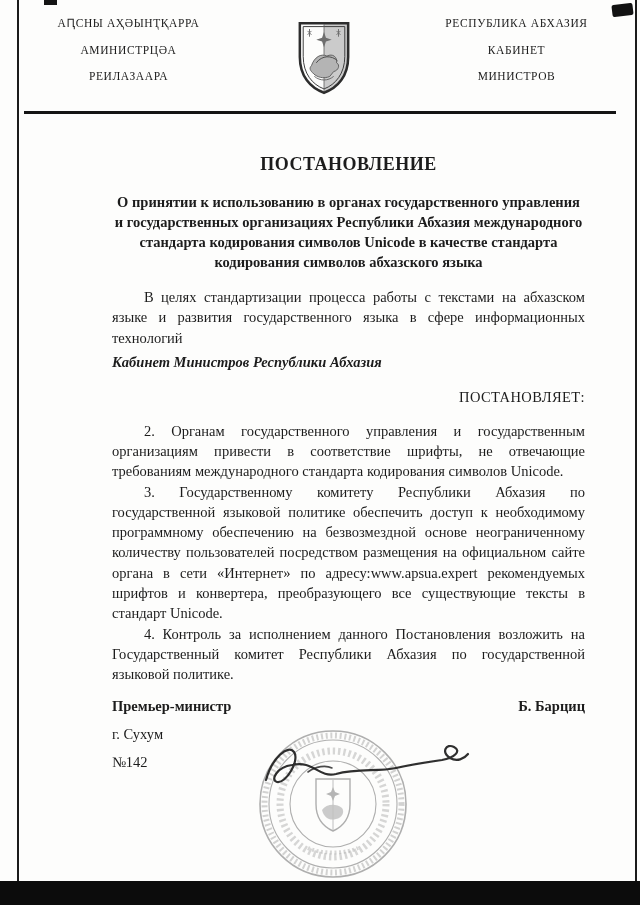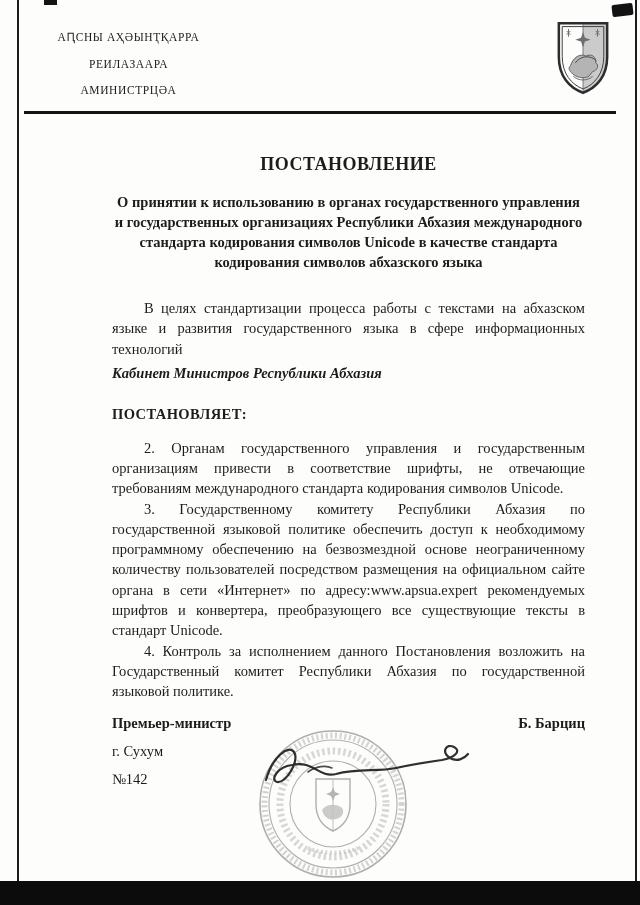--- a/index.html
+++ b/index.html
@@ -14,34 +14,34 @@
   .edge-right { position:absolute; right:3px; top:0; width:2px; height:882px; background:#1b1b1b; }
   .edge-bottom{ position:absolute; left:0; bottom:0; width:100%; height:24px; background:#0c0c0c; }
   .mark-top   { position:absolute; left:44px; top:0; width:13px; height:5px; background:#141414; }
   .mark-corner{ position:absolute; right:7px; top:4px; width:21px; height:12px; background:#121212; border-radius:2px; transform:rotate(-7deg); }
   
   .letterhead {
     position:absolute; top:18px; left:26px; right:26px;
     display:flex; justify-content:space-between; align-items:flex-start;
   }
   .head-col { font-size:11.5px; letter-spacing:0.6px; text-align:center; line-height:1; }
-  .head-col.left  { width:205px;margin-top:14px; }
+  .head-col.left  { width:205px; }
   .head-col.right { width:195px; }
   .head-col div { margin-bottom:15px; white-space:nowrap; }
   .emblem { width:60px; margin-top:2px; }
   .rule { position:absolute; top:111px; left:24px; right:24px; height:2px;
           border-top:1px solid #141414; border-bottom:2px solid #141414; }
   
   .doc-body { position:absolute; top:146px; left:112px; right:55px; font-size:14.5px; line-height:1.4; }
   .doc-title { font-size:18px; font-weight:bold; text-align:center; letter-spacing:0.5px; margin-top:6px; }
   .subject { font-weight:bold; text-align:center; margin-top:15px; line-height:1.38; }
   .para { text-align:justify; text-indent:2.2em; margin-top:0; }
-  .preamble { margin-top:26px; }
+  .preamble { margin-top:15px; }
   .authority { font-weight:bold; text-align:left; margin-top:4px;font-style:italic; }
-  .resolves  { font-weight:bold; text-align:left; margin-top:21px; letter-spacing:0.4px; }
+  .resolves  { font-weight:normal; text-align:right; margin-top:15px; letter-spacing:0.4px; }
   .items { margin-top:13px; }
   
   .sig-row { display:flex; justify-content:space-between; margin-top:11px; font-weight:bold; }
   .footer-block { margin-top:0; font-size:14.5px; }
   .footer-block div { margin-top:8px; }
   .stamp-wrap { position:absolute; left:238px; top:724px; pointer-events:none; }
   .signature-wrap { position:absolute; left:256px; top:738px; pointer-events:none; }
 </style>
 </head>
 <body>
@@ -50,36 +50,41 @@
 
   <div class="edge-left"></div>
   <div class="edge-right"></div>
   <div class="edge-bottom"></div>
   <div class="mark-top"></div>
   <div class="mark-corner"></div>
 
   <header class="letterhead">
     <div class="head-col left">
       <div>АԤСНЫ АҲӘЫНҬҚАРРА</div>
+      <div>АМИНИСТРЦӘА</div>
       <div>РЕИЛАЗААРА</div>
-      <div>АМИНИСТРЦӘА</div>
     </div>
     <div class="emblem">
       <svg viewBox="0 0 60 78" width="58" height="76">
         <path d="M30 3 H55 V38 C55 58 44 70 30 75 Z" fill="#cbcbcb"></path>
         <path d="M5 3 H55 V38 C55 58 44 70 30 75 C16 70 5 58 5 38 Z" fill="none" stroke="#2d2d2d" stroke-width="2.6"></path>
         <path d="M8.5 6.5 H51.5 V37.5 C51.5 55 42 66.5 30 71 C18 66.5 8.5 55 8.5 37.5 Z" fill="none" stroke="#3a3a3a" stroke-width="1"></path>
         <path d="M30 4 V74" stroke="#5a5a5a" stroke-width="0.8"></path>
         <path d="M30 12 L32 18 L38 20 L32 22 L30 28 L28 22 L22 20 L28 18 Z" fill="#6e6e6e"></path>
         <path d="M13 11 l4 4 M17 11 l-4 4 M15 9 v8" stroke="#6e6e6e" stroke-width="1"></path>
         <path d="M43 11 l4 4 M47 11 l-4 4 M45 9 v8" stroke="#6e6e6e" stroke-width="1"></path>
         <path d="M17 47 C20 38 27 34 33 37 C39 34 44 38 43 44 C47 46 45 52 40 53 L36 58 C30 61 22 59 18 54 C15 51 15 49 17 47 Z" fill="#b4b4b4" stroke="#555" stroke-width="0.9"></path>
         <path d="M22 44 C28 36 38 36 44 42" stroke="#4a4a4a" stroke-width="1" fill="none"></path>
         <path d="M20 58 C26 63 34 63 40 58" stroke="#5a5a5a" stroke-width="0.9" fill="none"></path>
       </svg>
+    </div>
+    <div class="head-col right">
+      <div>РЕСПУБЛИКА АБХАЗИЯ</div>
+      <div>КАБИНЕТ</div>
+      <div>МИНИСТРОВ</div>
     </div>
   </header>
 
   <div class="rule"></div>
 
   <main class="doc-body">
     <h1 class="doc-title">ПОСТАНОВЛЕНИЕ</h1>
     <p class="subject">О принятии к использованию в органах государственного управления и государственных организациях Республики Абхазия международного стандарта кодирования символов Unicode в качестве стандарта кодирования символов абхазского языка</p>
     <p class="para preamble">В целях стандартизации процесса работы с текстами на абхазском языке и развития государственного языка в сфере информационных технологий</p>
     <p class="authority">Кабинет Министров Республики Абхазия</p>

